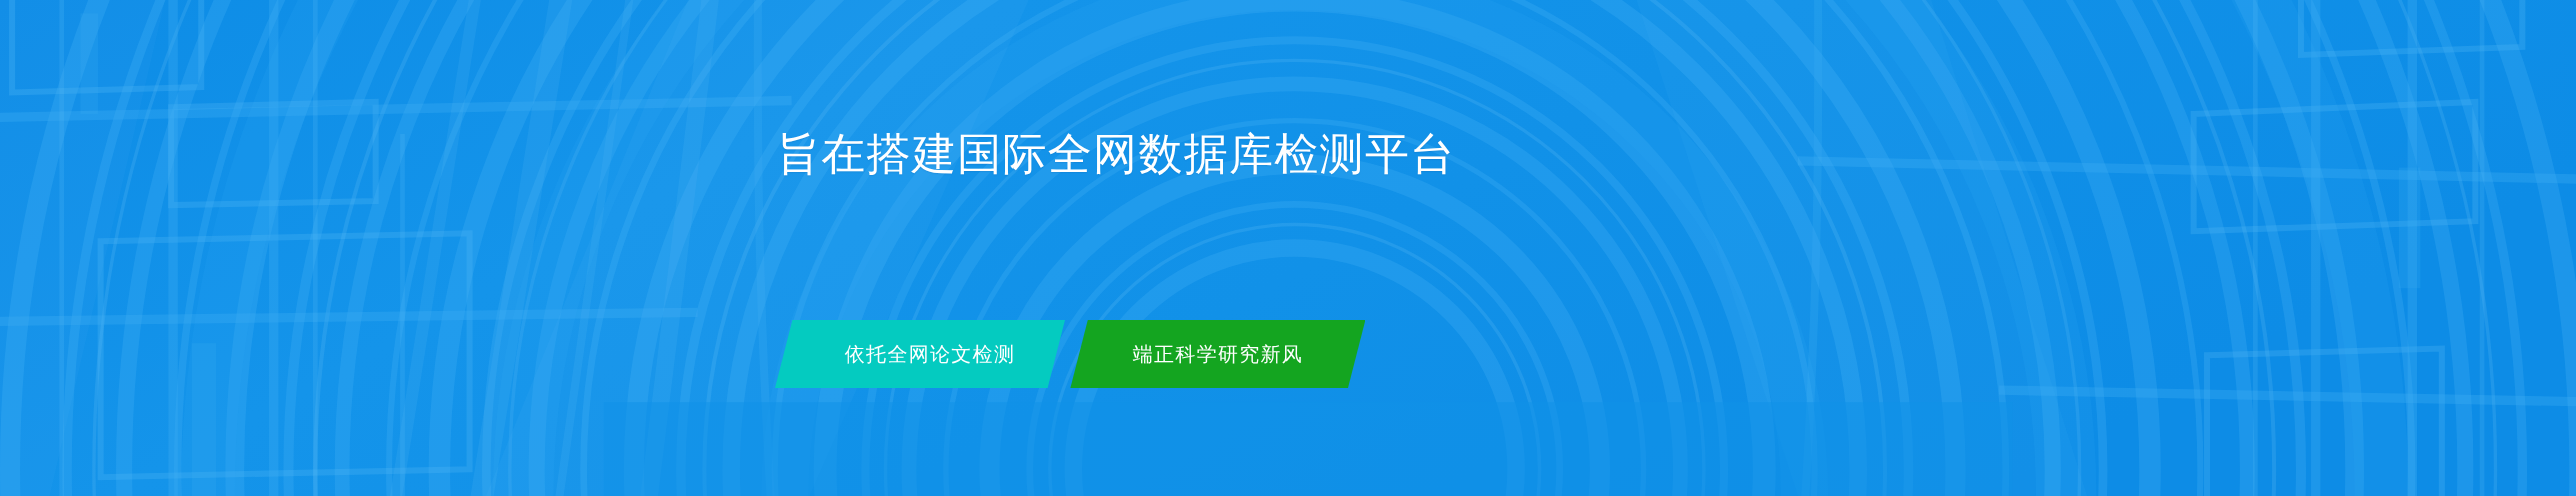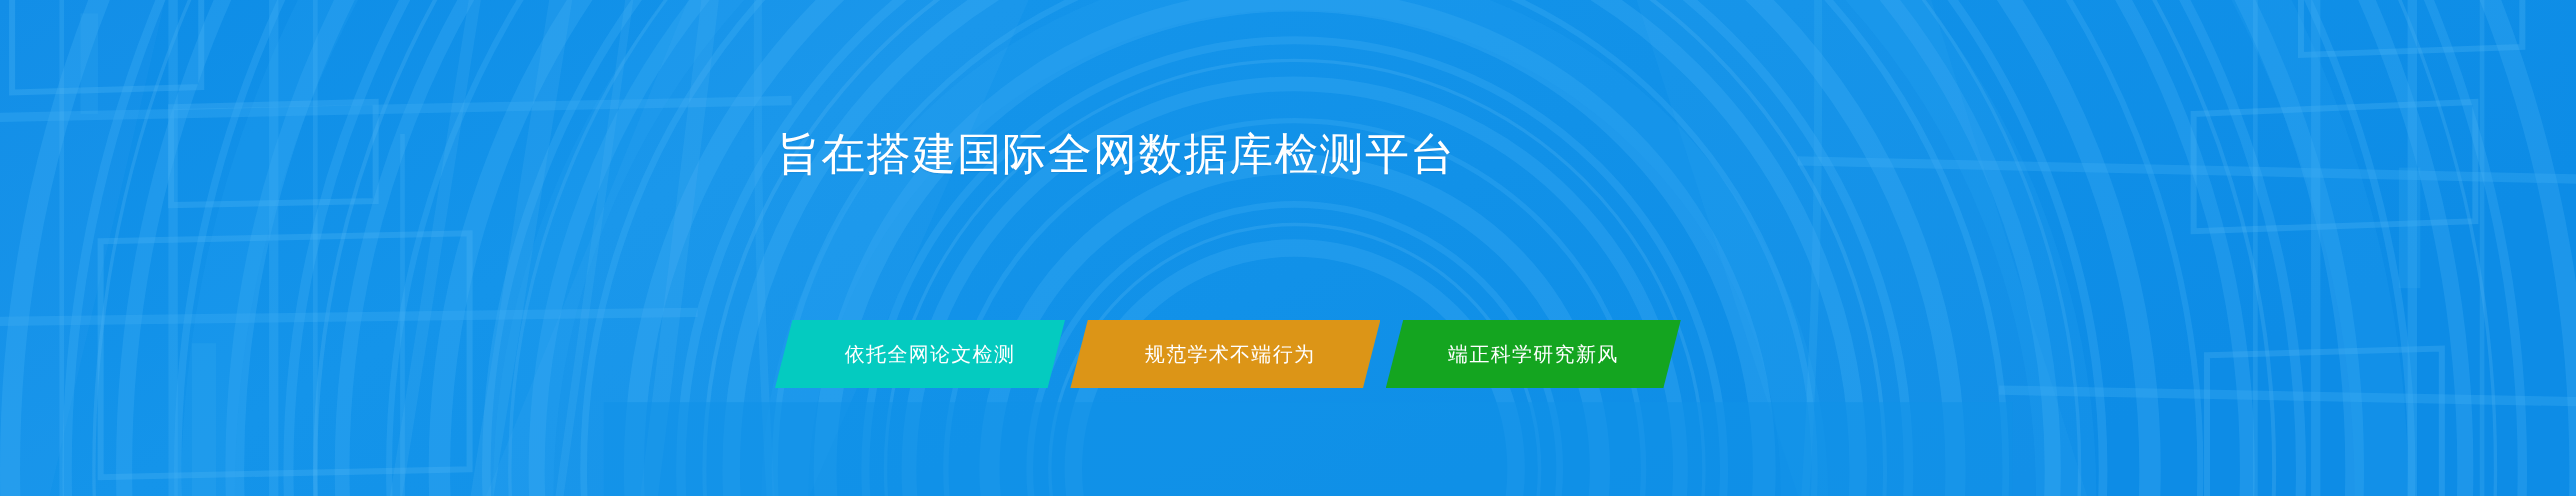--- a/index.html
+++ b/index.html
@@ -205,22 +205,19 @@
   </svg>
 
   <div class="headline" style="color: rgb(255, 255, 255);">
     <div class="headline-line l1">旨在搭建国际全网数据库检测平台</div>
   </div>
 
   <div class="tagstrip">
     <div class="tag tag-1" style="background: rgb(4, 203, 192); color: rgb(255, 255, 255);">
       <span class="tag-label">依托全网论文检测</span>
     </div>
-    <div class="tag tag-2" style="background: rgb(220, 149, 23); color: rgb(255, 255, 255);">
-      <span class="tag-label">规范学术不端行为</span>
-    </div>
     <div class="tag tag-3" style="background: rgb(20, 165, 32); color: rgb(255, 255, 255);">
       <span class="tag-label">端正科学研究新风</span>
     </div>
   </div>
 
 </div>
 
 
 </body></html>

